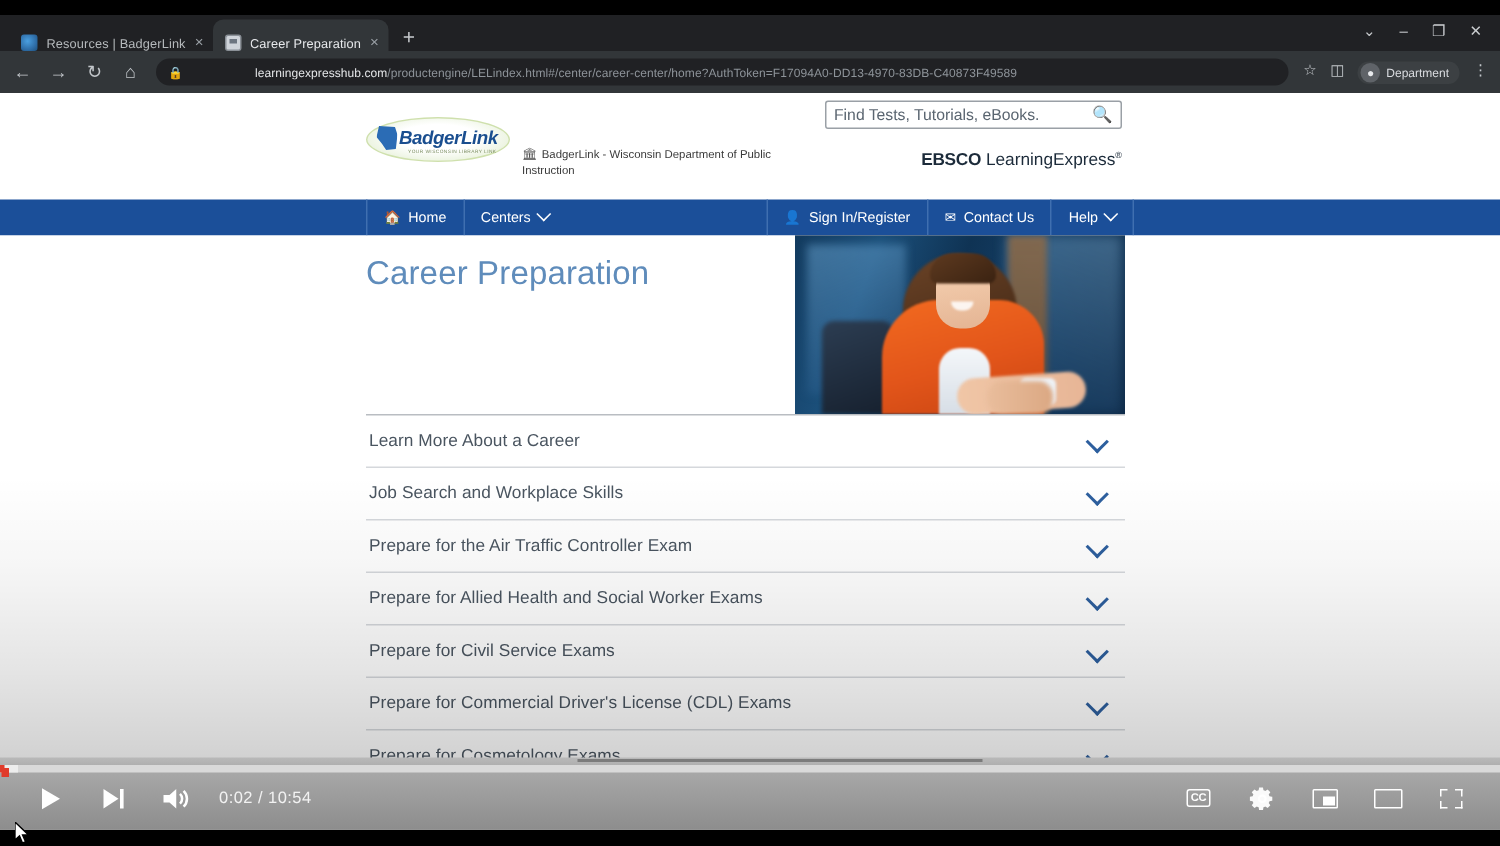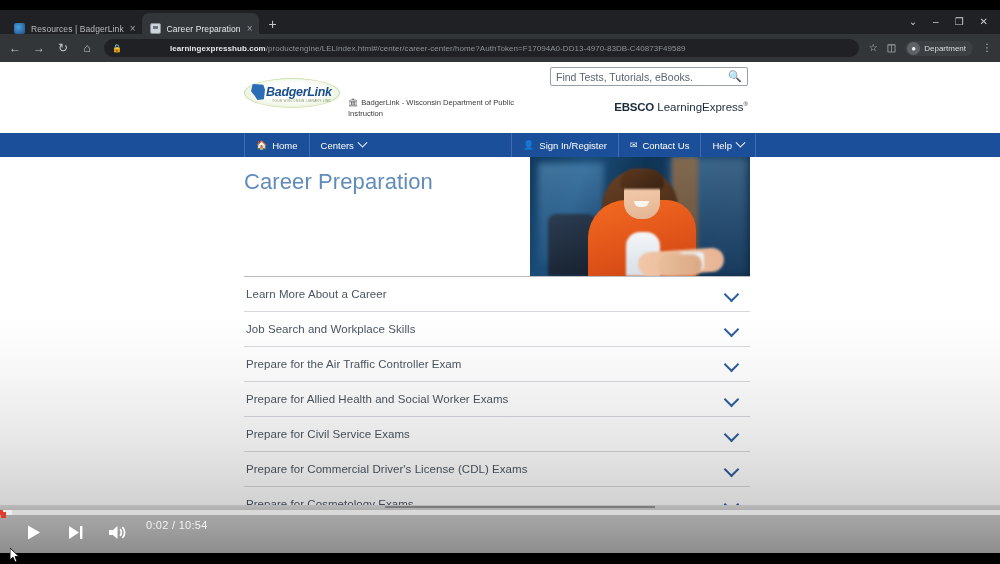--- a/index.html
+++ b/index.html
@@ -136,21 +136,21 @@
     overflow: hidden;
   }
   .lock-icon { font-size: 8px; color: #9aa0a6; flex: none; }
   .url {
     font-size: 8px;
     color: #8d9399;
     white-space: nowrap;
     overflow: hidden;
     letter-spacing: .05px;
   }
-  .url b { color: #e4e6e8; font-weight: 700; padding-left: 43px; }
+  .url b { color: #e4e6e8; font-weight: 400; padding-left: 43px; }
   .tb-right {
     display: flex;
     align-items: center;
     gap: 9px;
     flex: none;
   }
   .tb-icon { color: #c2c6ca; font-size: 10px; line-height: 1; }
   .incognito-chip {
     display: flex;
     align-items: center;
@@ -515,21 +515,21 @@
     position: absolute;
     left: 385px; top: 1px;
     width: 270px; height: 2px;
     background: #6d6d6d;
     opacity: .8;
   }
   .ctrl-left {
     position: absolute;
     left: 12px; top: 14px;
     display: flex;
-    align-items: flex-start;
+    align-items: center;
     gap: 0px;
   }
   .ctrl-right {
     position: absolute;
     right: 12px; top: 14px;
     display: flex;
     align-items: center;
     gap: 0px;
   }
   .ctrl-btn {
@@ -780,20 +780,45 @@
       <div class="ctrl-btn">
         <svg width="19" height="17" viewBox="0 0 19 17">
           <polygon points="1,6 5,6 9.5,2 9.5,15 5,11 1,11" fill="#ffffff"></polygon>
           <path d="M12 5.2 A4.6 4.6 0 0 1 12 11.8" stroke="#ffffff" stroke-width="1.7" fill="none"></path>
           <path d="M14.4 3.2 A7.4 7.4 0 0 1 14.4 13.8" stroke="#ffffff" stroke-width="1.7" fill="none"></path>
         </svg>
       </div>
       <div class="time-display">0:02 / 10:54</div>
     </div>
 
+    <div class="ctrl-right">
+      <div class="ctrl-btn">
+        <span class="cc-box">CC</span>
+      </div>
+      <div class="ctrl-btn">
+        <svg width="17" height="17" viewBox="0 0 17 17">
+          <path fill="#ffffff" d="M8.5 5.6a2.9 2.9 0 1 0 0 5.8 2.9 2.9 0 0 0 0-5.8zm0 4.4a1.5 1.5 0 1 1 0-3 1.5 1.5 0 0 1 0 3z"></path>
+          <path fill="#ffffff" d="M15.2 9.8v-2.6l-1.9-.3a5 5 0 0 0-.5-1.2l1.1-1.6-1.8-1.8-1.6 1.1a5 5 0 0 0-1.2-.5L9 1h-2.6l-.3 1.9a5 5 0 0 0-1.2.5L3.3 2.3 1.5 4.1l1.1 1.6a5 5 0 0 0-.5 1.2L.2 7.2v2.6l1.9.3c.1.4.3.8.5 1.2l-1.1 1.6 1.8 1.8 1.6-1.1c.4.2.8.4 1.2.5l.3 1.9H9l.3-1.9c.4-.1.8-.3 1.2-.5l1.6 1.1 1.8-1.8-1.1-1.6c.2-.4.4-.8.5-1.2l1.9-.3z" opacity="0.95"></path>
+        </svg>
+      </div>
+      <div class="ctrl-btn">
+        <span class="mini-box"></span>
+      </div>
+      <div class="ctrl-btn">
+        <span class="theater-box"></span>
+      </div>
+      <div class="ctrl-btn">
+        <span class="fs-box">
+            <i></i>
+            <i></i>
+            <i></i>
+            <i></i>
+          </span>
+      </div>
+    </div>
   </div>
 
   <div class="cursor-arrow">
     <svg width="11" height="15" viewBox="0 0 11 15">
         <polygon points="0,0 0,12 3,9.2 5,14 7,13.2 5,8.6 9,8.6" fill="#ffffff" stroke="#000000" stroke-width="0.9"></polygon>
       </svg>
   </div>
 
 </div>
 

